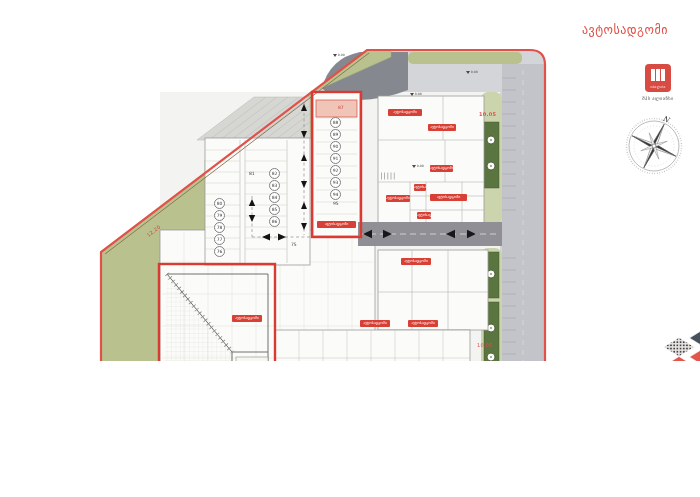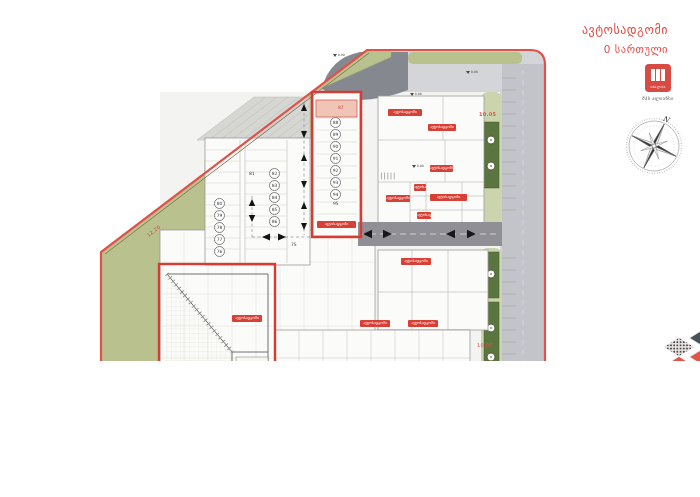--- a/index.html
+++ b/index.html
@@ -201,21 +201,20 @@
     <path d="M105,254 L369,53" stroke="#8a6f50" stroke-width="0.9"></path>
     <path d="M101,459 L101,252 L367,50 L530,50 Q545,50 545,65 L545,445 Q545,460 530,460 L101,459 Z" fill="none" stroke="#e0514a" stroke-width="2.2"></path>
 
     <g fill="none" stroke="#d93a32" stroke-width="2.4">
       <rect x="312" y="92" width="49" height="145"></rect>
       <rect x="159" y="264" width="116" height="132"></rect>
     </g>
   </svg>
 
   <div class="abs title1">ავტოსადგომი</div>
-  <div class="abs title2">0 სართული</div>
 
   <div class="abs logo">
     <span class="bar b1"></span>
     <span class="bar b2"></span>
     <span class="bar b3"></span>
     <div class="logo-inner">თბილისი</div>
   </div>
   <div class="abs logo-caption">შპს ალიანსი</div>
 
   <svg class="abs" style="left:621px;top:113px" width="66" height="66" viewBox="0 0 66 66">

